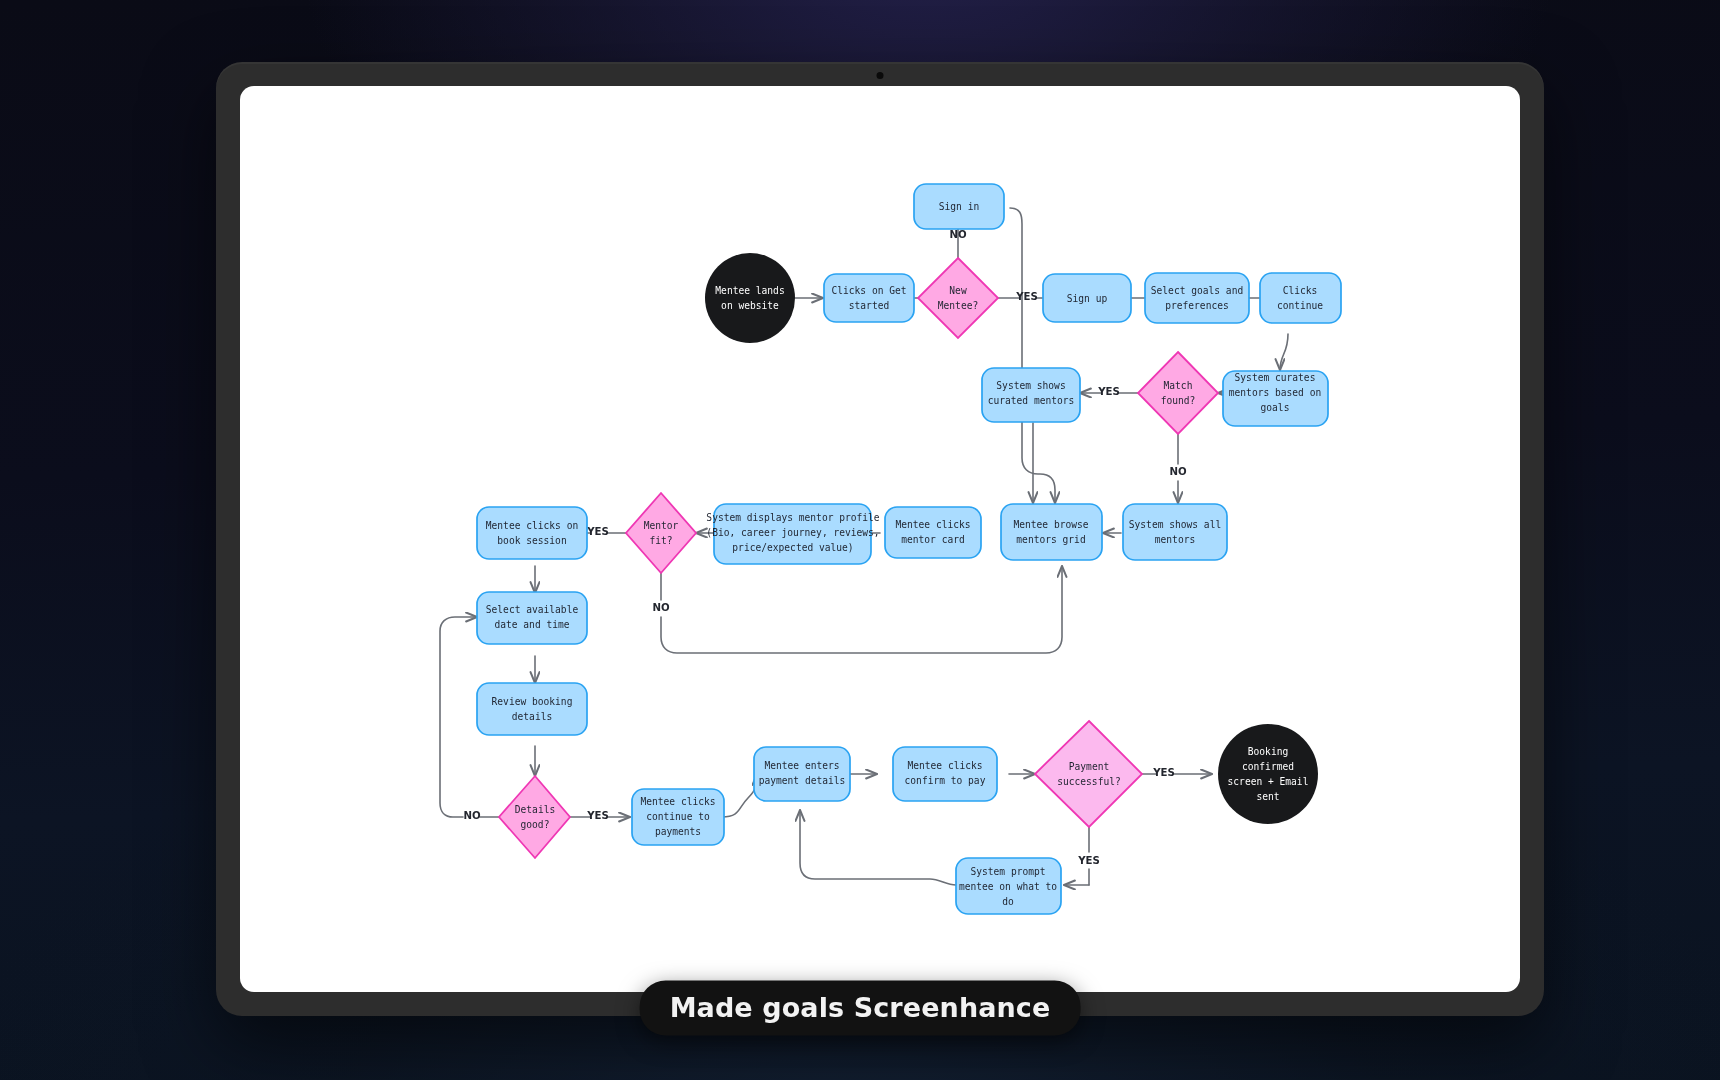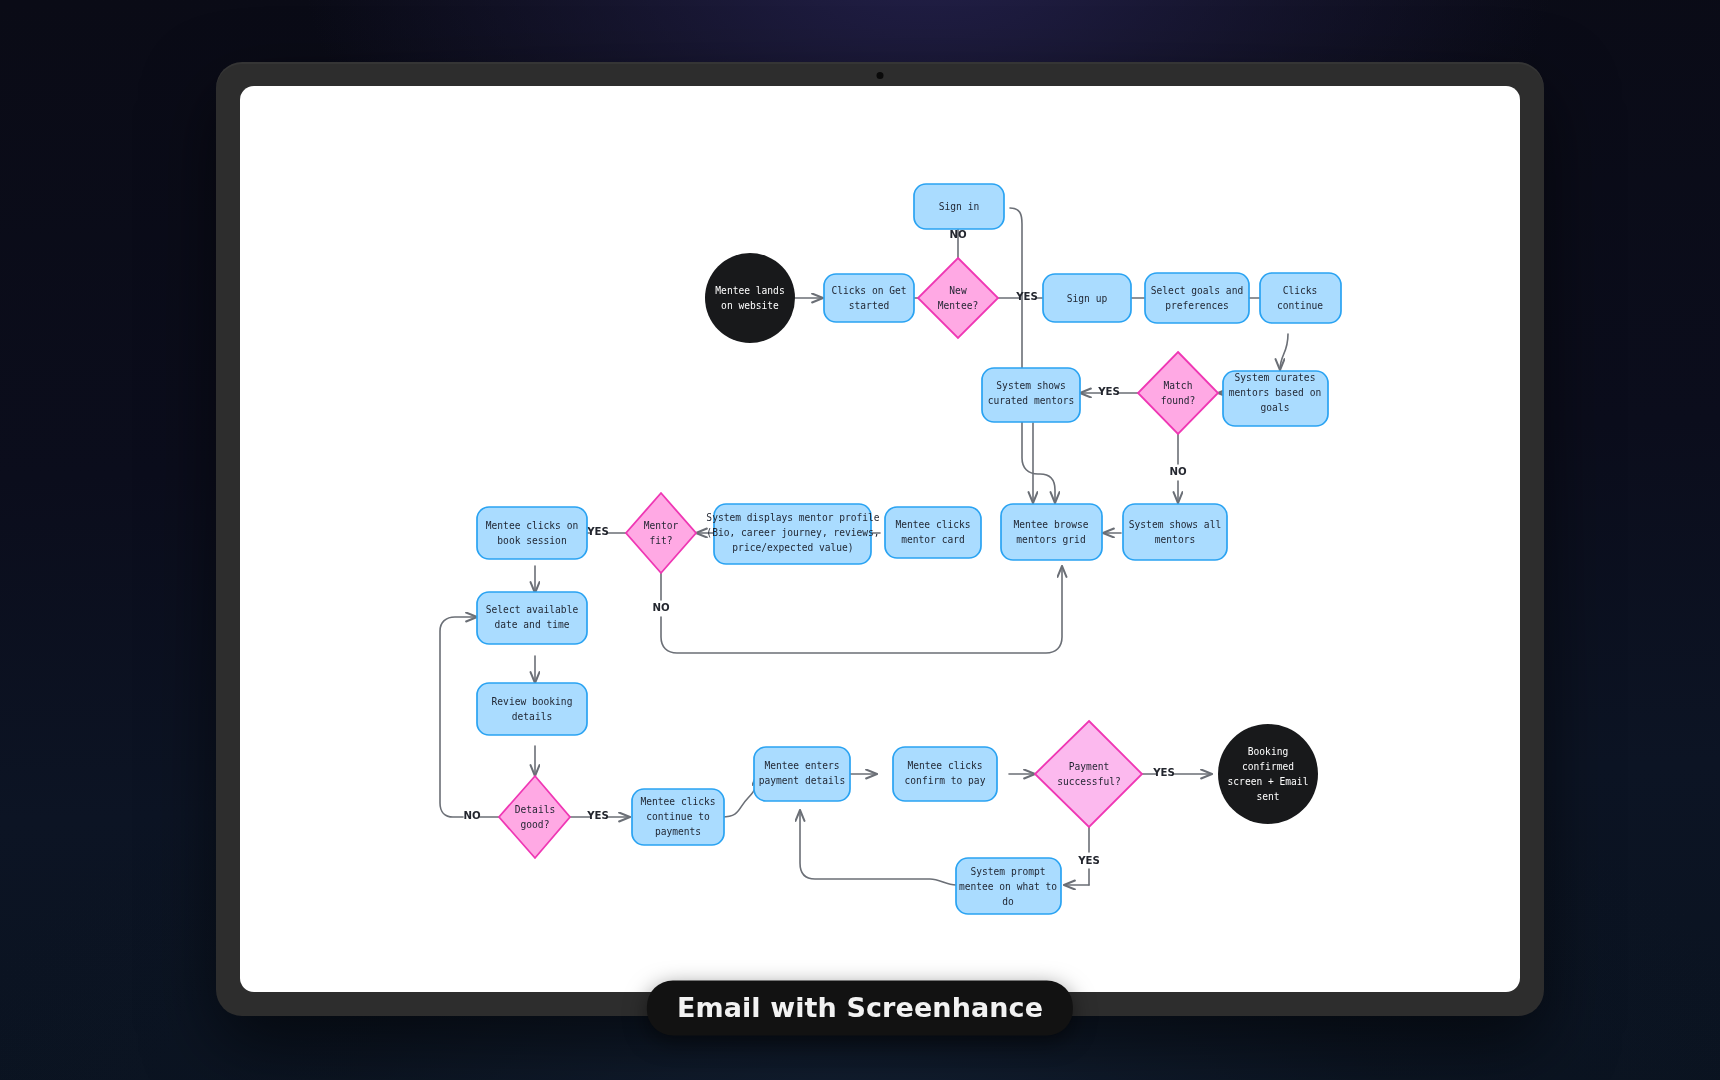--- a/index.html
+++ b/index.html
@@ -328,15 +328,15 @@
           <text class="nodelabel dark" x="1028" y="666">Booking</text>
           <text class="nodelabel dark" x="1028" y="681">confirmed</text>
           <text class="nodelabel dark" x="1028" y="696">screen + Email</text>
           <text class="nodelabel dark" x="1028" y="711">sent</text>
         </g>
 
       </svg>
     </div>
   </div>
 
-  <div id="badge">Email with Screenhance</div>
+  <div id="badge">Made goals Screenhance</div>
 
 </div>
 
 </body></html>

